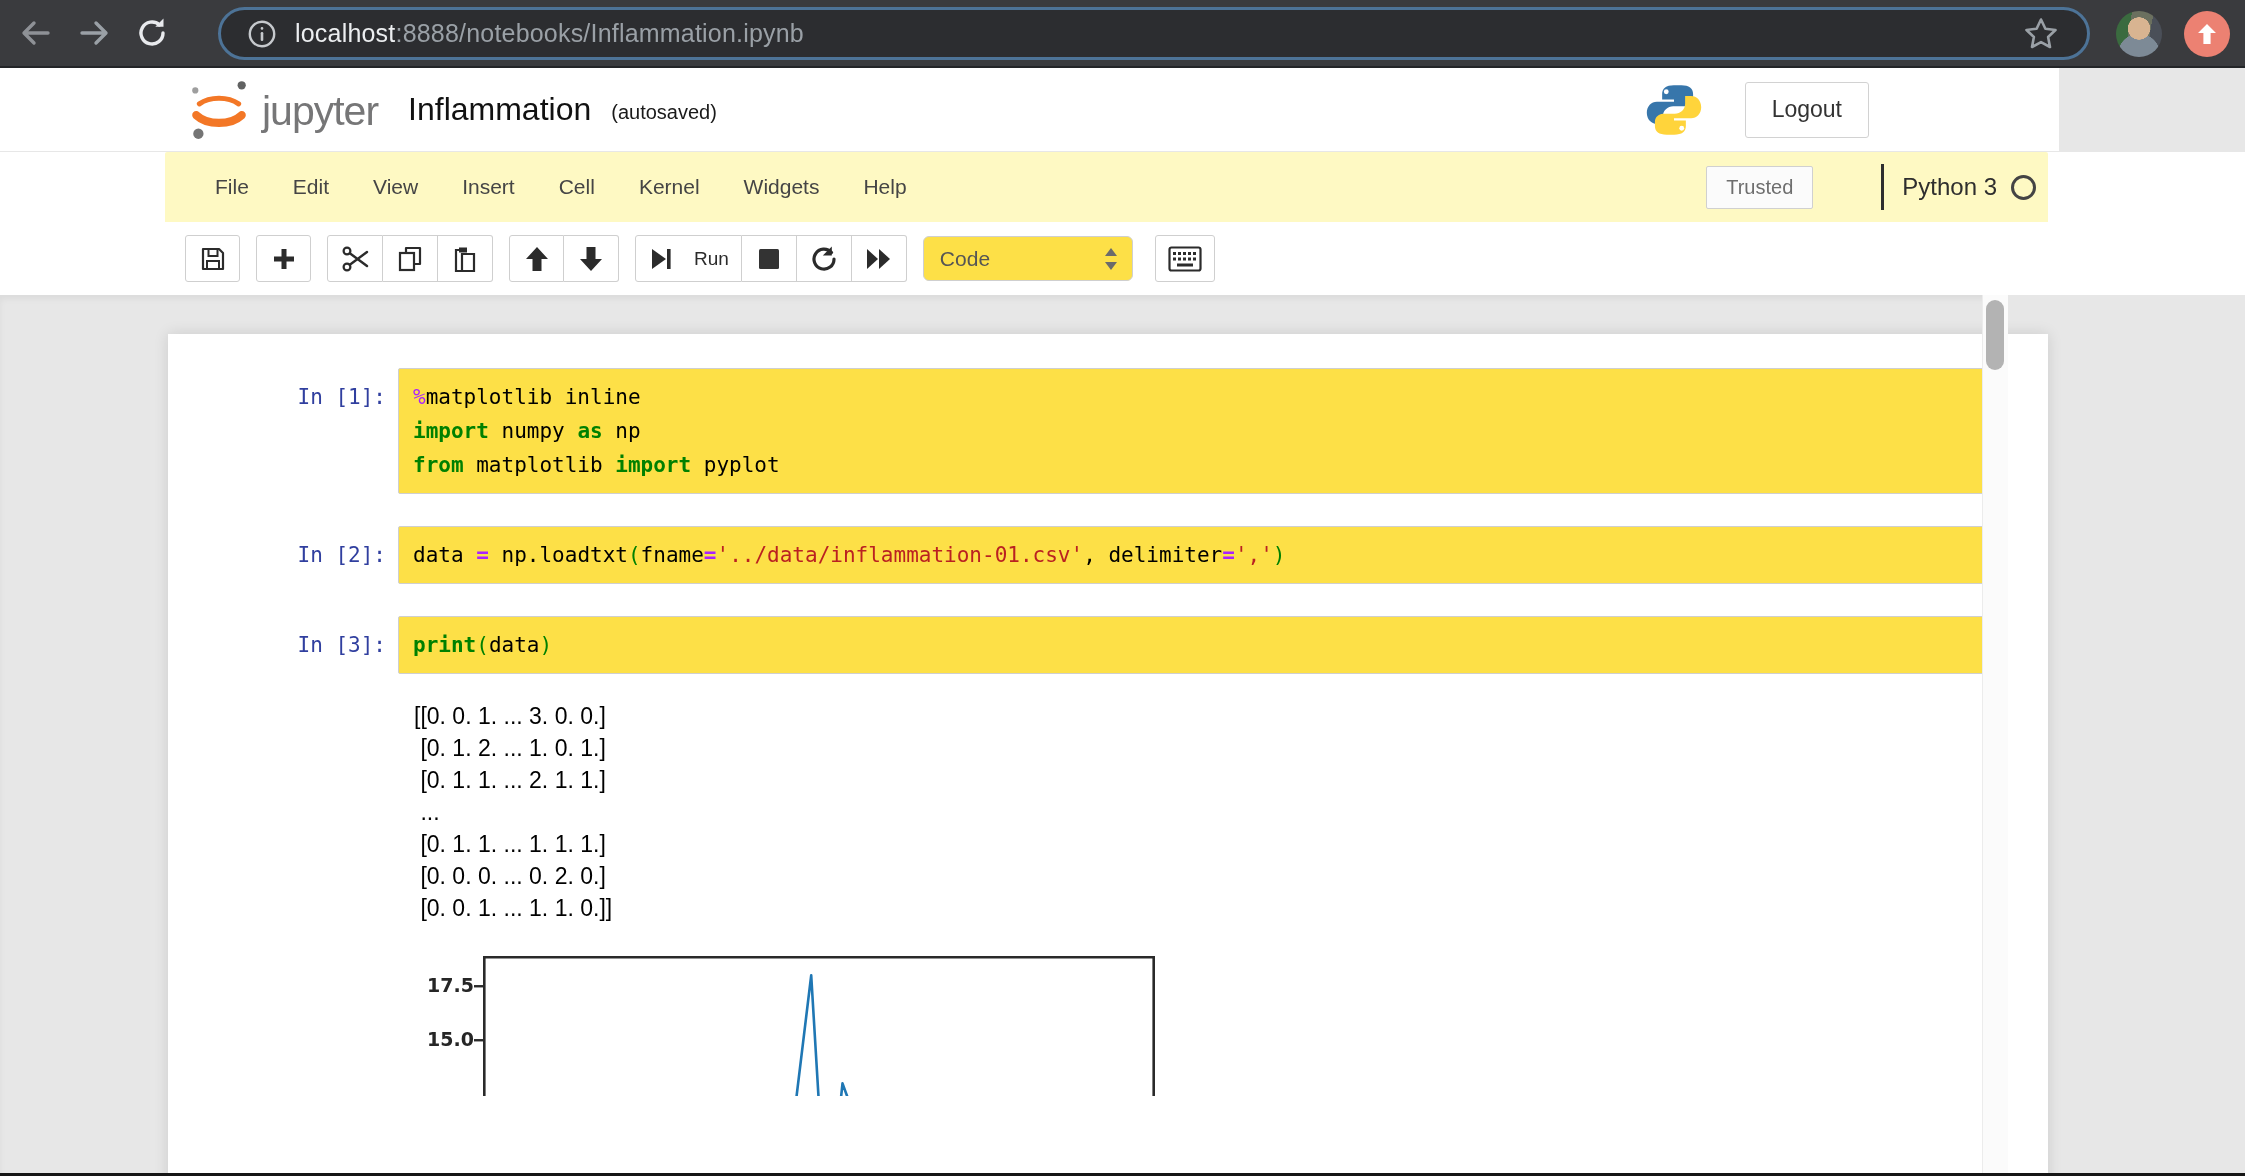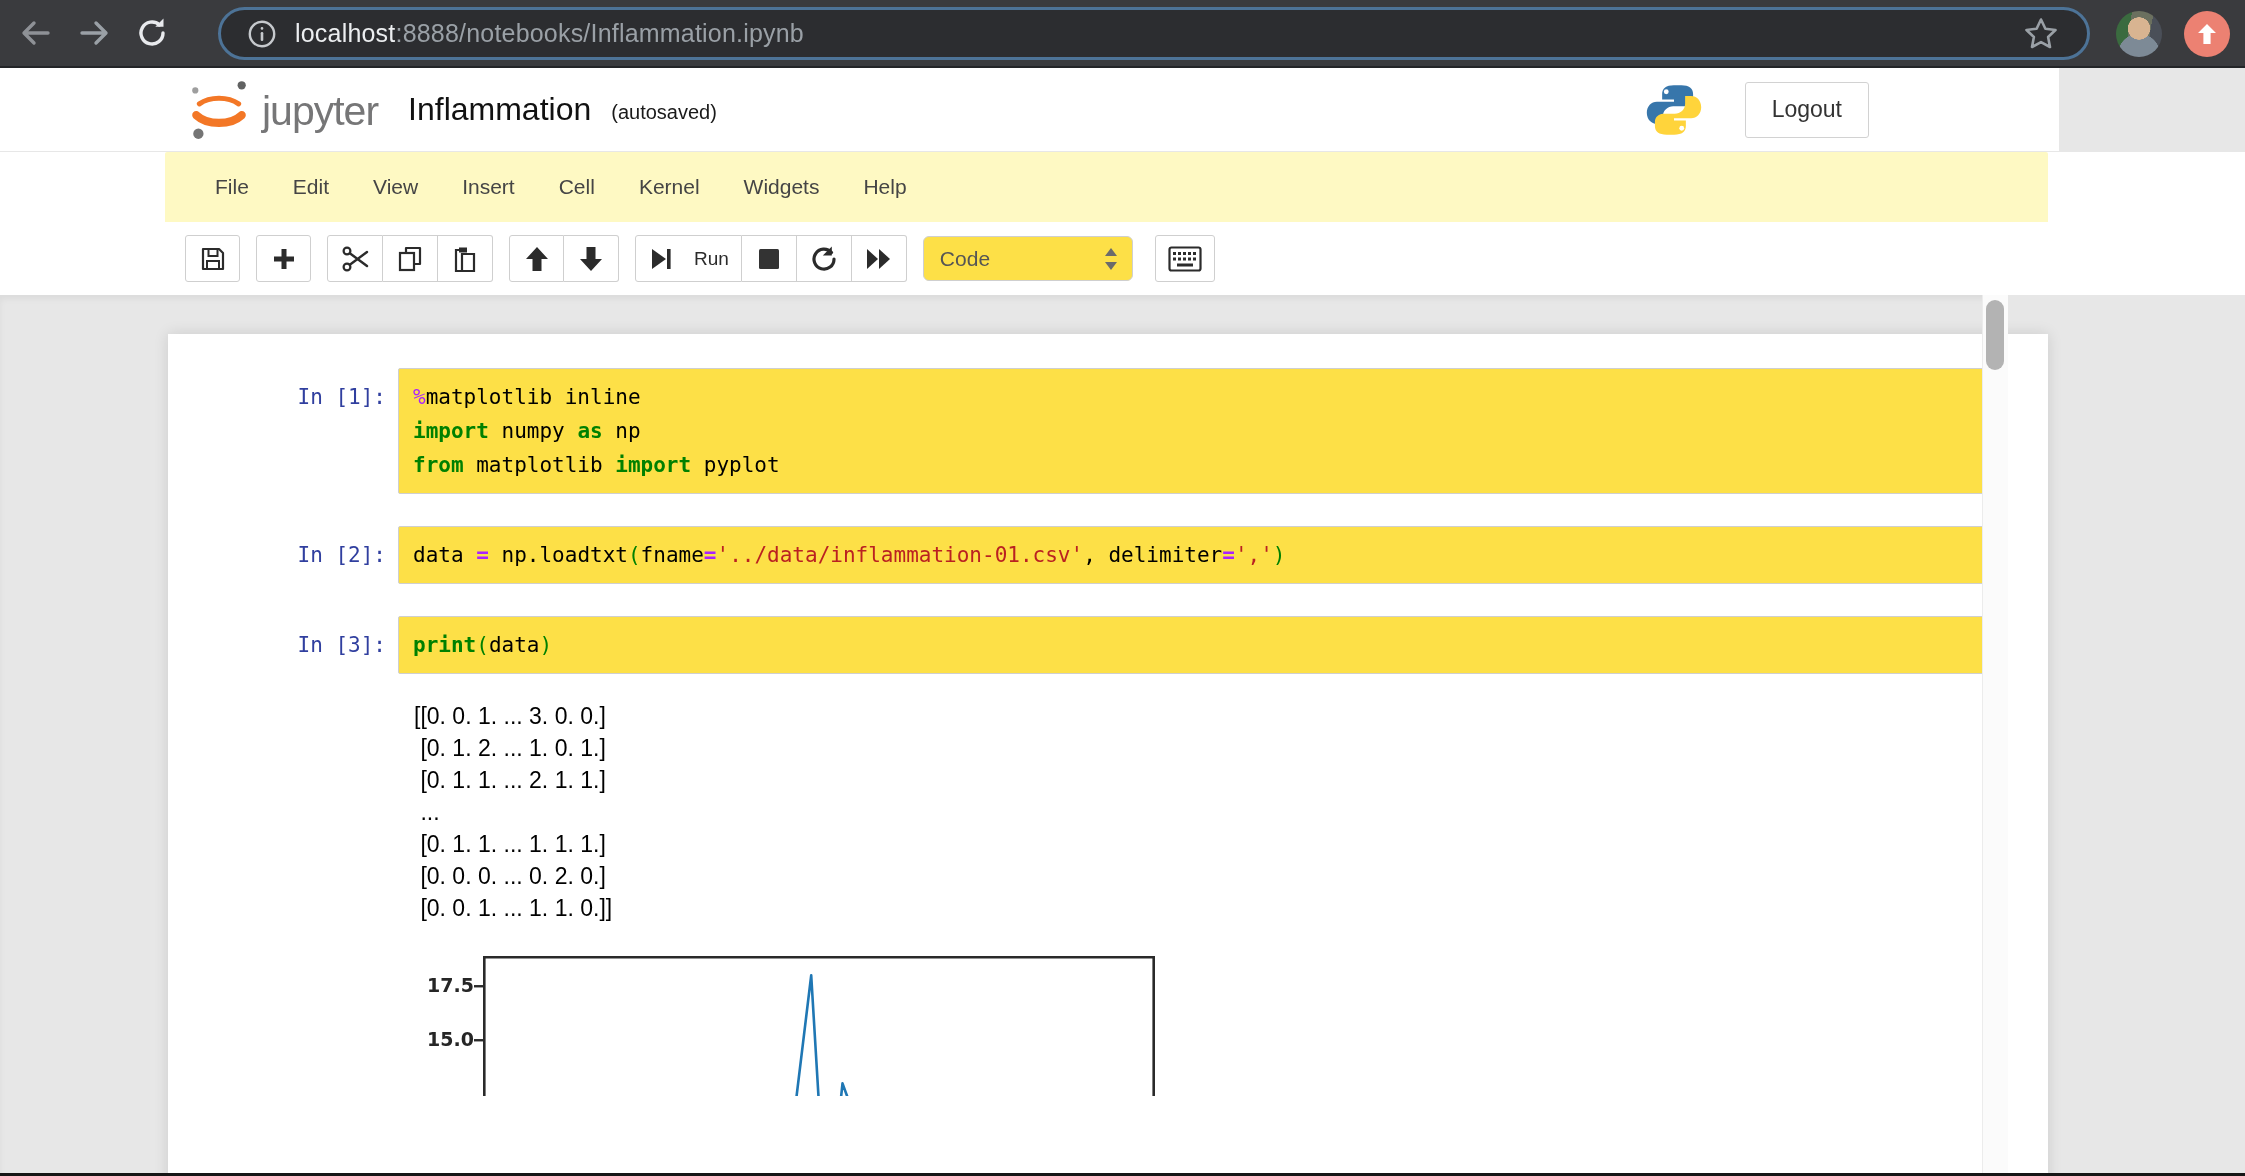--- a/index.html
+++ b/index.html
@@ -199,20 +199,26 @@
     <div id="menu-items" style="display:flex;">
         <div class="menu-item">File</div>
         <div class="menu-item">Edit</div>
         <div class="menu-item">View</div>
         <div class="menu-item">Insert</div>
         <div class="menu-item">Cell</div>
         <div class="menu-item">Kernel</div>
         <div class="menu-item">Widgets</div>
         <div class="menu-item">Help</div>
       </div>
+    <div class="menubar-right">
+      <div class="trusted-btn">Trusted</div>
+      <div class="kernel-divider"></div>
+      <span class="kernel-name">Python 3</span>
+      <div class="kernel-circle"></div>
+    </div>
   </div>
 </div>
 
 <div class="toolbar-row">
   <div class="tgroup">
     <div class="tbtn">
       <svg class="icon" width="28" height="28" viewBox="0 0 28 28">
         <path d="M4 4h16l4 4v16H4z" fill="none" stroke="#2b2b2b" stroke-width="2.2" stroke-linejoin="round"></path>
         <rect x="9.5" y="4" width="9" height="7" fill="none" stroke="#2b2b2b" stroke-width="2"></rect>
         <rect x="8" y="16" width="12" height="8" fill="none" stroke="#2b2b2b" stroke-width="2"></rect>

